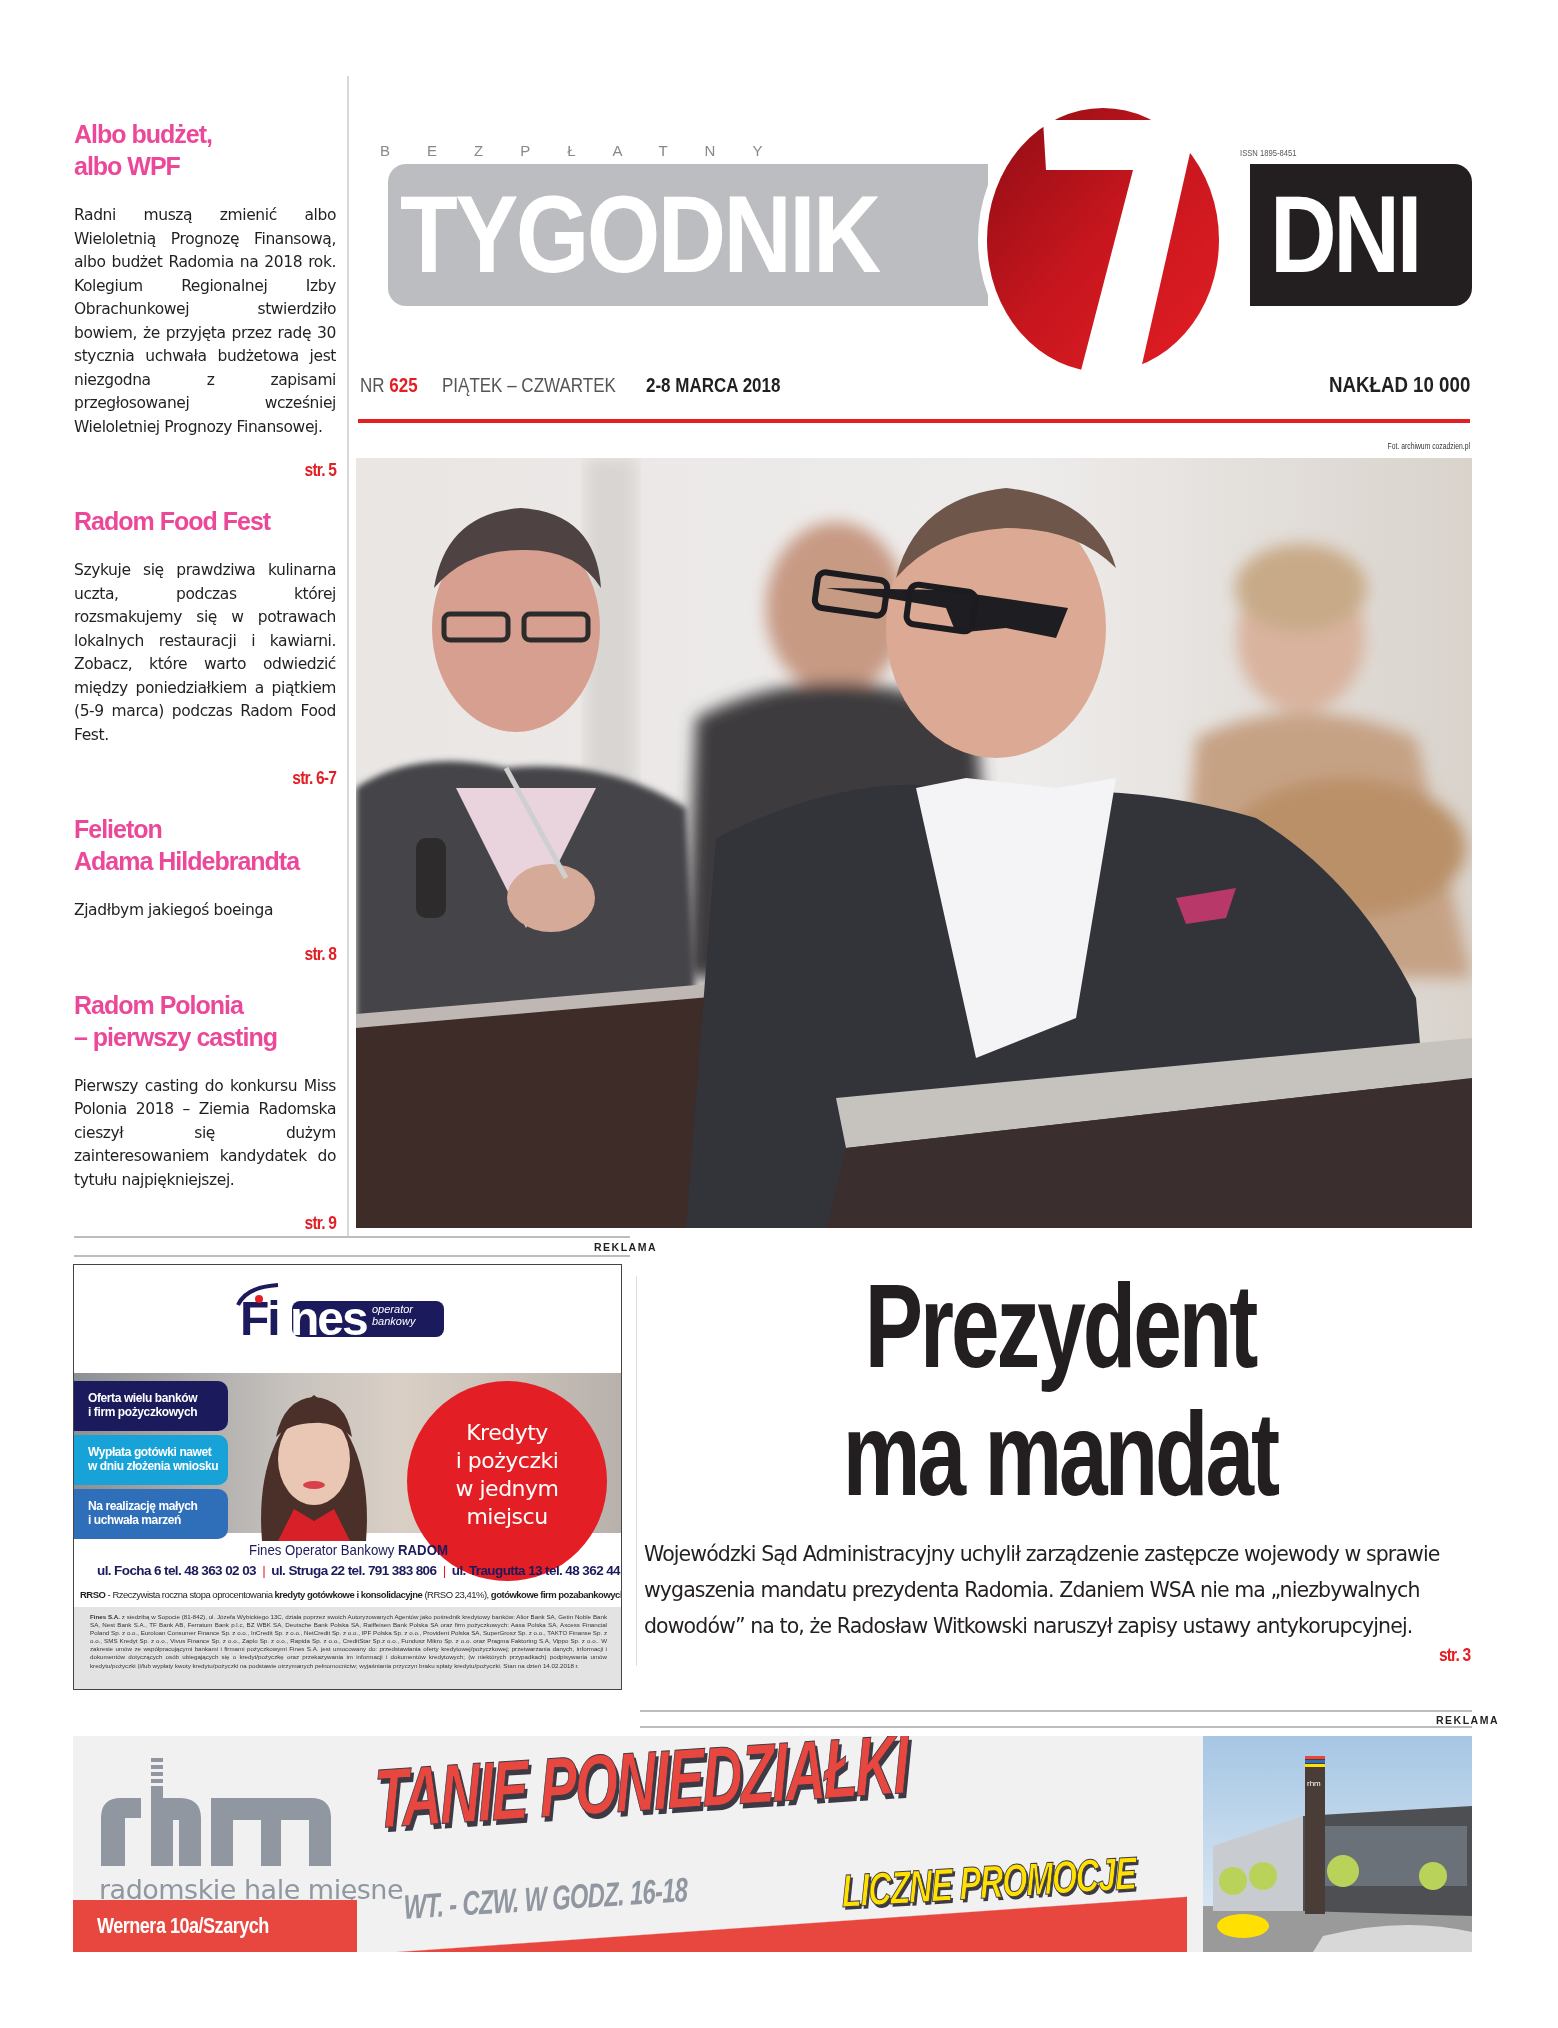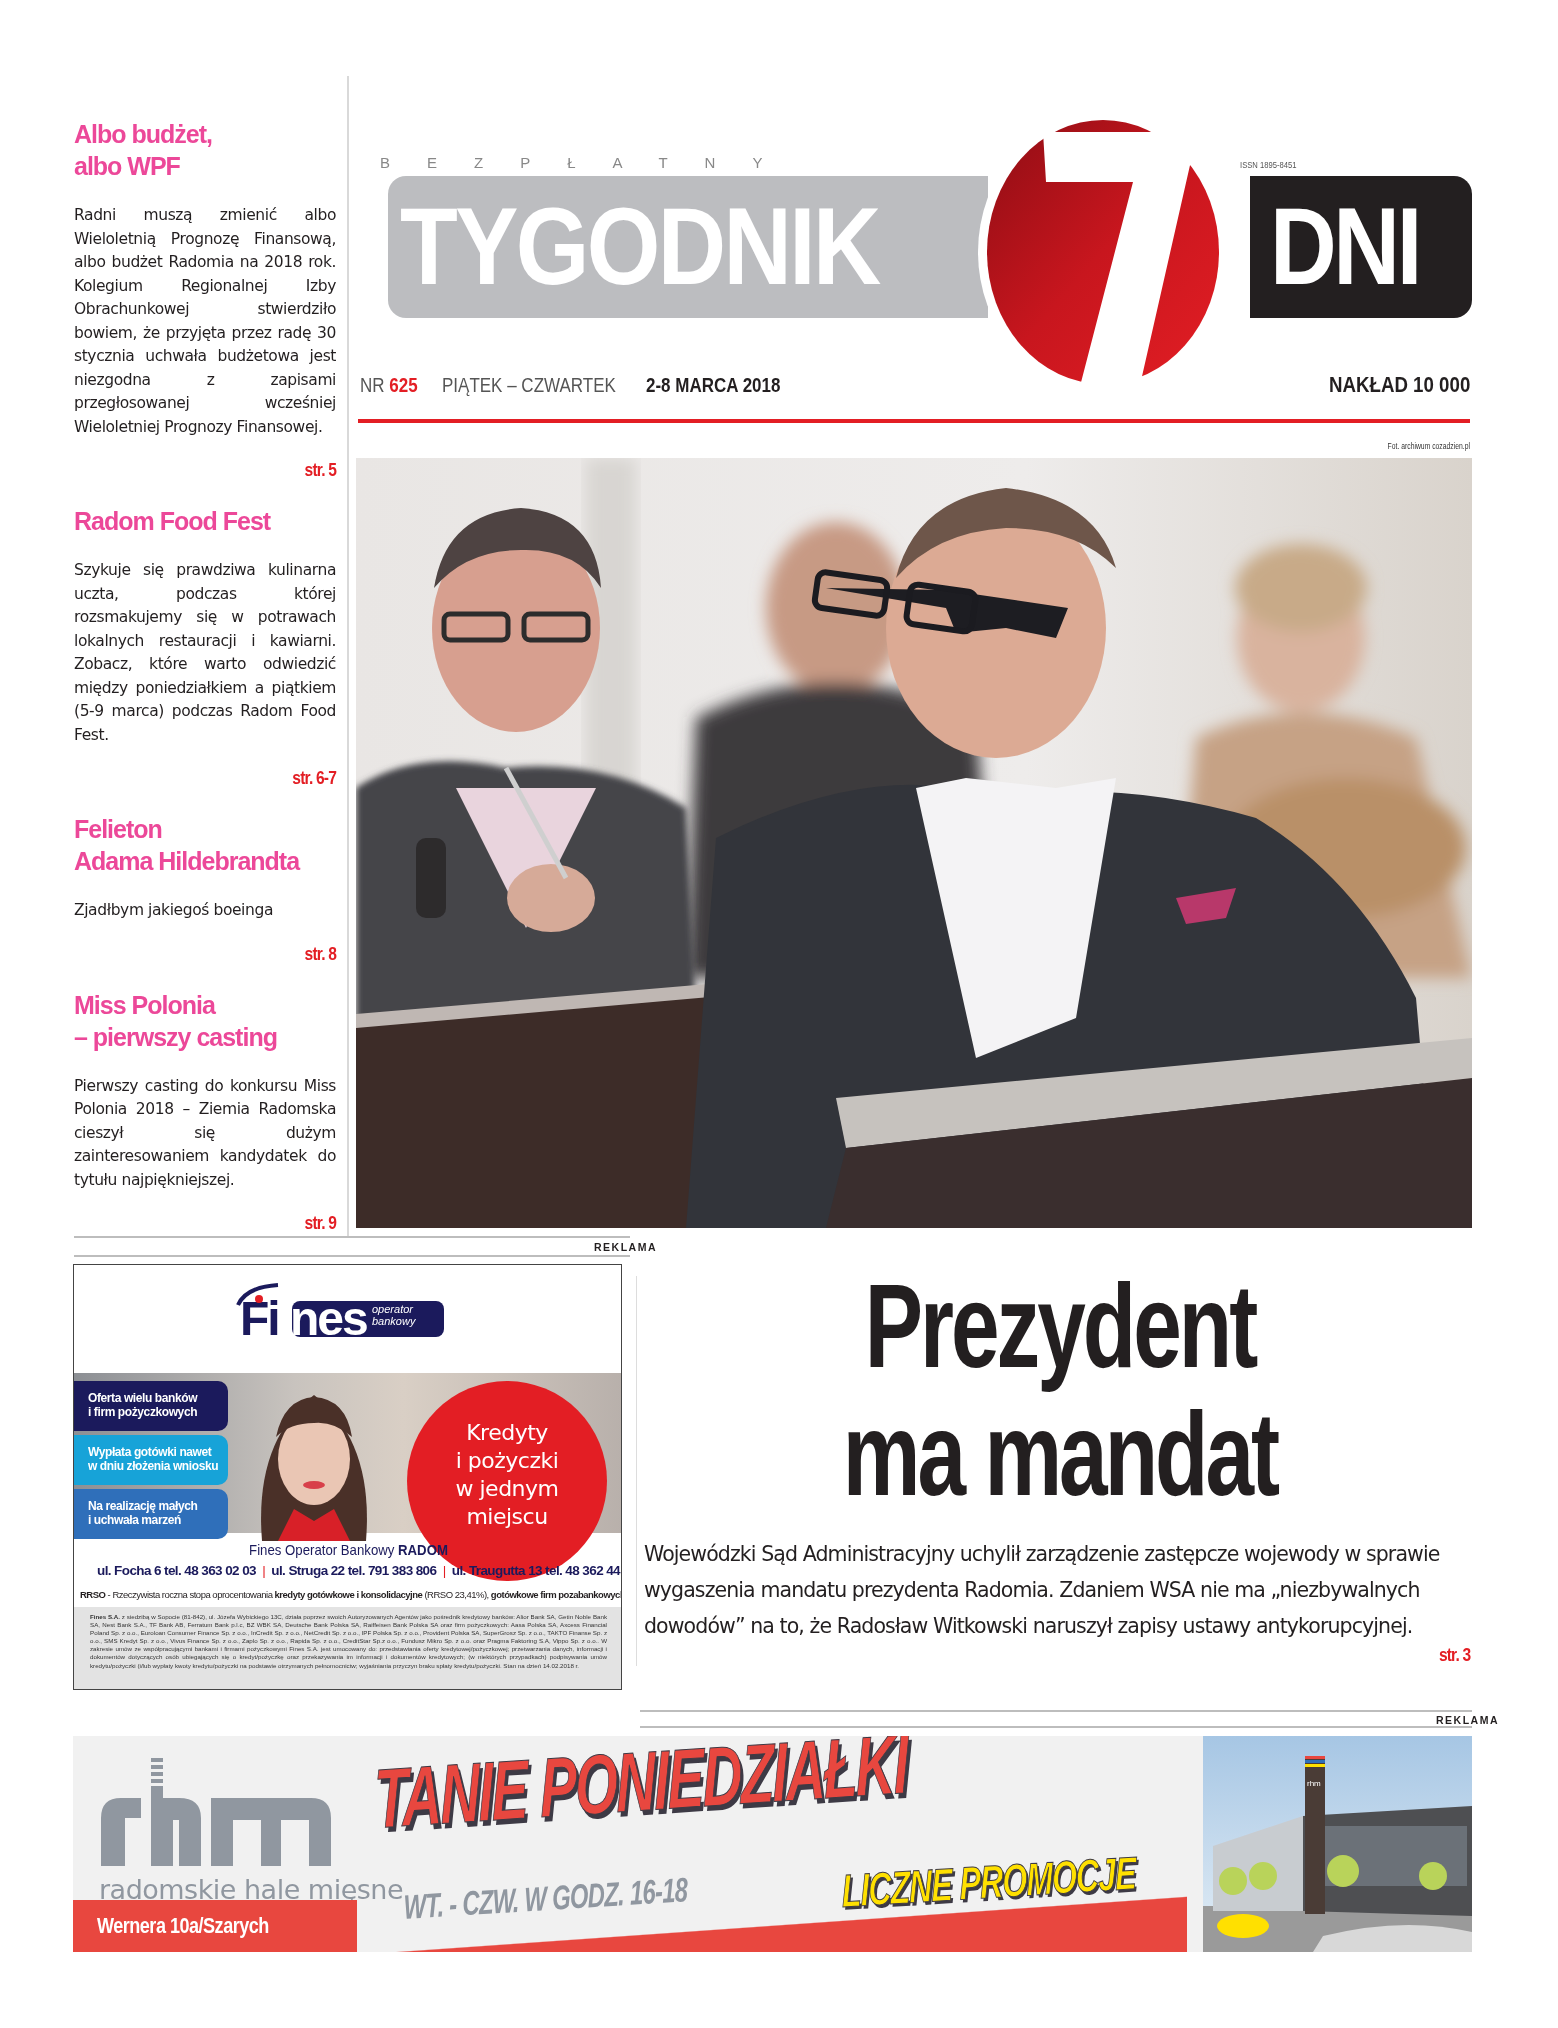--- a/index.html
+++ b/index.html
@@ -8,21 +8,21 @@
 
   
   .sidebar { position: absolute; left: 74px; top: 118px; width: 262px; }
   .sidebar-divider { position: absolute; left: 347px; top: 76px; width: 2px; height: 1160px; background: #d9d9d9; }
   .teaser { margin-bottom: 24px; }
   .teaser h2 { font-family: "Liberation Sans", sans-serif; font-weight: bold; font-size: 25px; line-height: 32px; letter-spacing: -1px; color: #ec4899; white-space: pre-line; margin-bottom: 22px; }
   .teaser p { font-family: "DejaVu Sans", sans-serif; font-size: 15.5px; line-height: 23.5px; color: #231f20; text-align: justify; hyphens: auto; letter-spacing: -0.4px; }
   .teaser .pg { display: block; text-align: right; color: #e31e24; font-family: "Liberation Sans", sans-serif; font-weight: bold; font-size: 19px; margin-top: 20px; letter-spacing: -1px; transform: scaleX(0.82); transform-origin: right; }
 
   
-  .masthead { position: absolute; left: 360px; top: 112px; width: 1120px; height: 320px; }
+  .masthead { position: absolute; left: 360px; top: 100px; width: 1120px; height: 320px; }
   .free-label { position: absolute; left: 20px; top: 42px; font-family: "Liberation Sans", sans-serif; font-size: 15px; color: #888; letter-spacing: 37px; }
   .title-gray { position: absolute; left: 8px; top: 64px; width: 600px; height: 142px; background: #bcbdc0; border-radius: 18px 0 0 18px; margin-left: 20px; }
   .title-gray span { position: absolute; left: 12px; top: 10px; font-family: "Liberation Sans", sans-serif; font-weight: bold; font-size: 110px; line-height: 120px; color: #ffffff; letter-spacing: -3px; transform: scaleX(0.86); transform-origin: left; }
   .title-black { position: absolute; left: 890px; top: 64px; width: 222px; height: 142px; background: #231f20; border-radius: 0 18px 18px 0; }
   .title-black span { position: absolute; left: 20px; top: 10px; font-family: "Liberation Sans", sans-serif; font-weight: bold; font-size: 110px; line-height: 120px; color: #ffffff; letter-spacing: -4px; transform: scaleX(0.84); transform-origin: left; }
   .logo-circle { position: absolute; left: 588px; top: -4px; width: 310px; height: 288px; }
   .issn { position: absolute; left: 880px; top: 48px; font-size: 9px; color: #555; transform: scaleX(0.85); transform-origin: left; }
 
   .issue-line { position: absolute; left: 360px; top: 374px; width: 1120px; height: 30px; font-family: "Liberation Sans", sans-serif; font-size: 20px; color: #555; }
   .issue-line .nr { position: absolute; left: 0; top: 0; transform: scaleX(0.85); transform-origin: left; }
@@ -91,21 +91,21 @@
     <p>Szykuje się prawdziwa kulinarna uczta, podczas której rozsmakujemy się w potrawach lokalnych restauracji i kawiarni. Zobacz, które warto odwiedzić między poniedziałkiem a piątkiem (5-9 marca) podczas Radom Food Fest.</p>
     <span class="pg">str. 6-7</span>
   </article>
   <article class="teaser">
     <h2>Felieton
 Adama Hildebrandta</h2>
     <p>Zjadłbym jakiegoś boeinga</p>
     <span class="pg">str. 8</span>
   </article>
   <article class="teaser">
-    <h2>Miss Polonia
+    <h2>Radom Polonia
 – pierwszy casting</h2>
     <p>Pierwszy casting do konkursu Miss Polonia 2018 – Ziemia Radomska cieszył się dużym zainteresowaniem kandydatek do tytułu najpiękniejszej.</p>
     <span class="pg">str. 9</span>
   </article>
 </aside>
 
 <header class="masthead">
   <div class="free-label">BEZPŁATNY</div>
   <div class="title-gray">
     <span>TYGODNIK</span>

